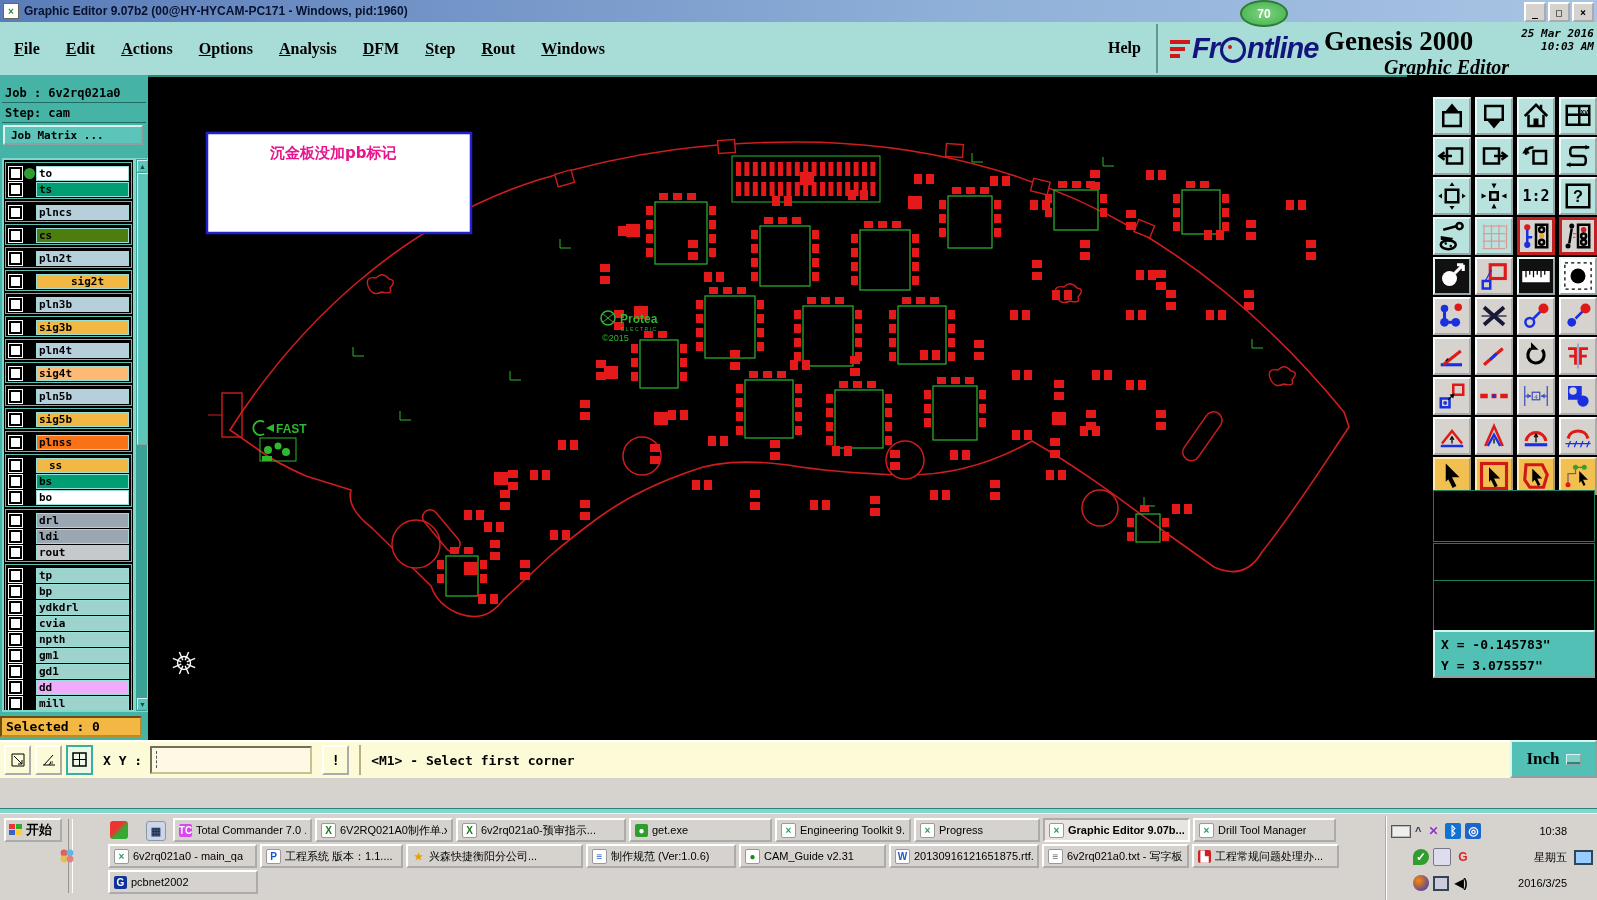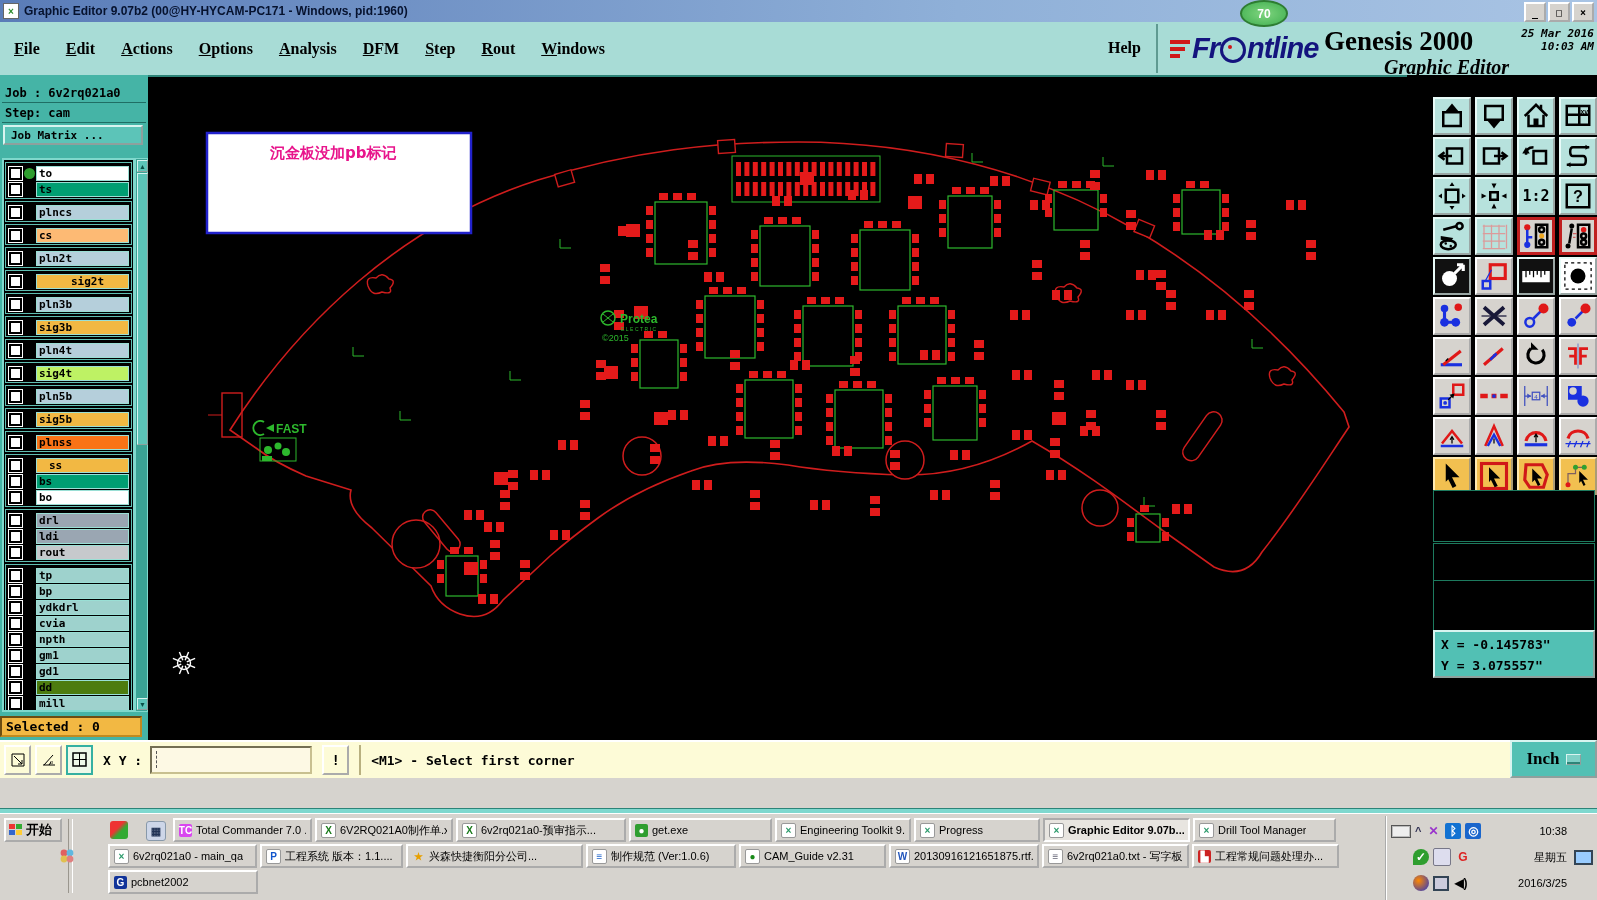--- a/index.html
+++ b/index.html
@@ -201,21 +201,21 @@
           <div class="lrow">
             <div class="chk"></div>
             <div class="lind"></div>
             <div class="lname" style="background: rgb(181, 207, 219);">plncs</div>
           </div>
         </div>
         <div class="lgroup">
           <div class="lrow">
             <div class="chk"></div>
             <div class="lind"></div>
-            <div class="lname" style="background: #fdba74;">cs</div>
+            <div class="lname" style="background: #4d7c0f;">cs</div>
           </div>
         </div>
         <div class="lgroup">
           <div class="lrow">
             <div class="chk"></div>
             <div class="lind"></div>
             <div class="lname" style="background: rgb(181, 207, 219);">pln2t</div>
           </div>
         </div>
         <div class="lgroup">
@@ -243,21 +243,21 @@
           <div class="lrow">
             <div class="chk"></div>
             <div class="lind"></div>
             <div class="lname" style="background: rgb(181, 207, 219);">pln4t</div>
           </div>
         </div>
         <div class="lgroup">
           <div class="lrow">
             <div class="chk"></div>
             <div class="lind"></div>
-            <div class="lname" style="background: #bef264;">sig4t</div>
+            <div class="lname" style="background: #fdba74;">sig4t</div>
           </div>
         </div>
         <div class="lgroup">
           <div class="lrow">
             <div class="chk"></div>
             <div class="lind"></div>
             <div class="lname" style="background: rgb(181, 207, 219);">pln5b</div>
           </div>
         </div>
         <div class="lgroup">
@@ -340,21 +340,21 @@
             <div class="lname" style="background: rgb(158, 210, 205);">gm1</div>
           </div>
           <div class="lrow">
             <div class="chk"></div>
             <div class="lind"></div>
             <div class="lname" style="background: rgb(158, 210, 205);">gd1</div>
           </div>
           <div class="lrow">
             <div class="chk"></div>
             <div class="lind"></div>
-            <div class="lname" style="background: #4d7c0f;">dd</div>
+            <div class="lname" style="background: #f0abfc;">dd</div>
           </div>
           <div class="lrow">
             <div class="chk"></div>
             <div class="lind"></div>
             <div class="lname" style="background: rgb(158, 210, 205);">mill</div>
           </div>
           <div class="lrow"></div>
         </div>
       </div>
     <div id="lscroll">

